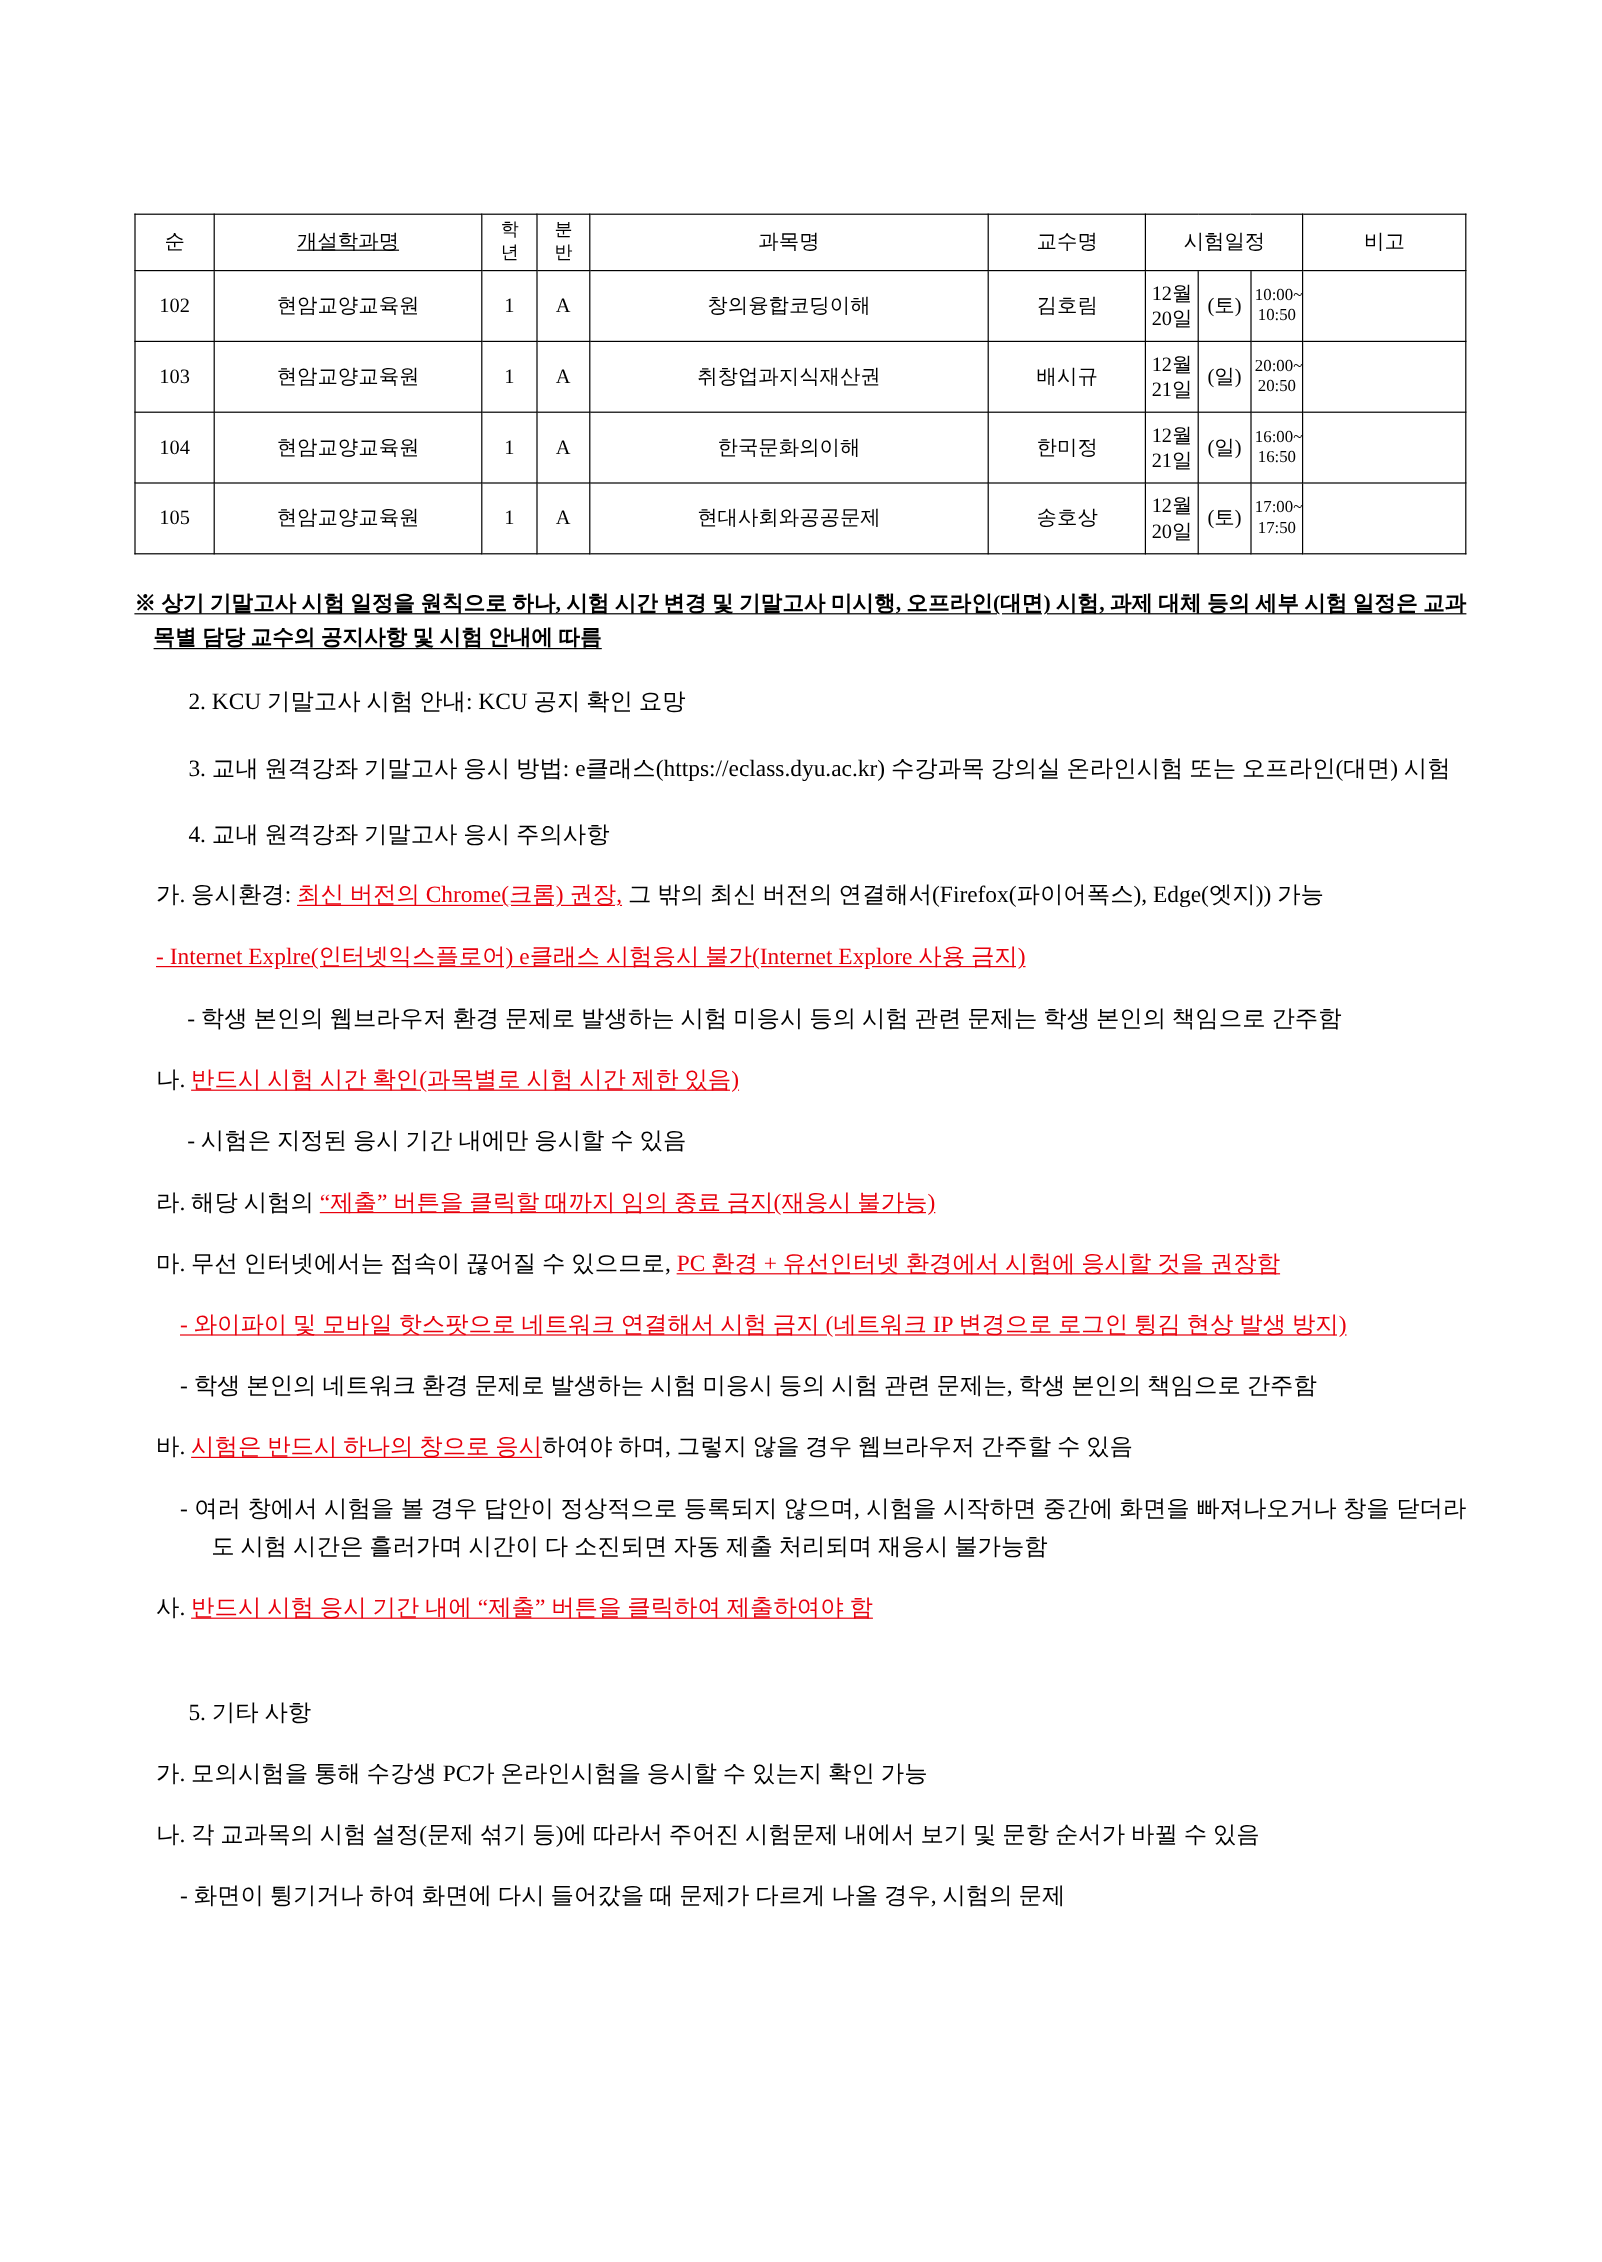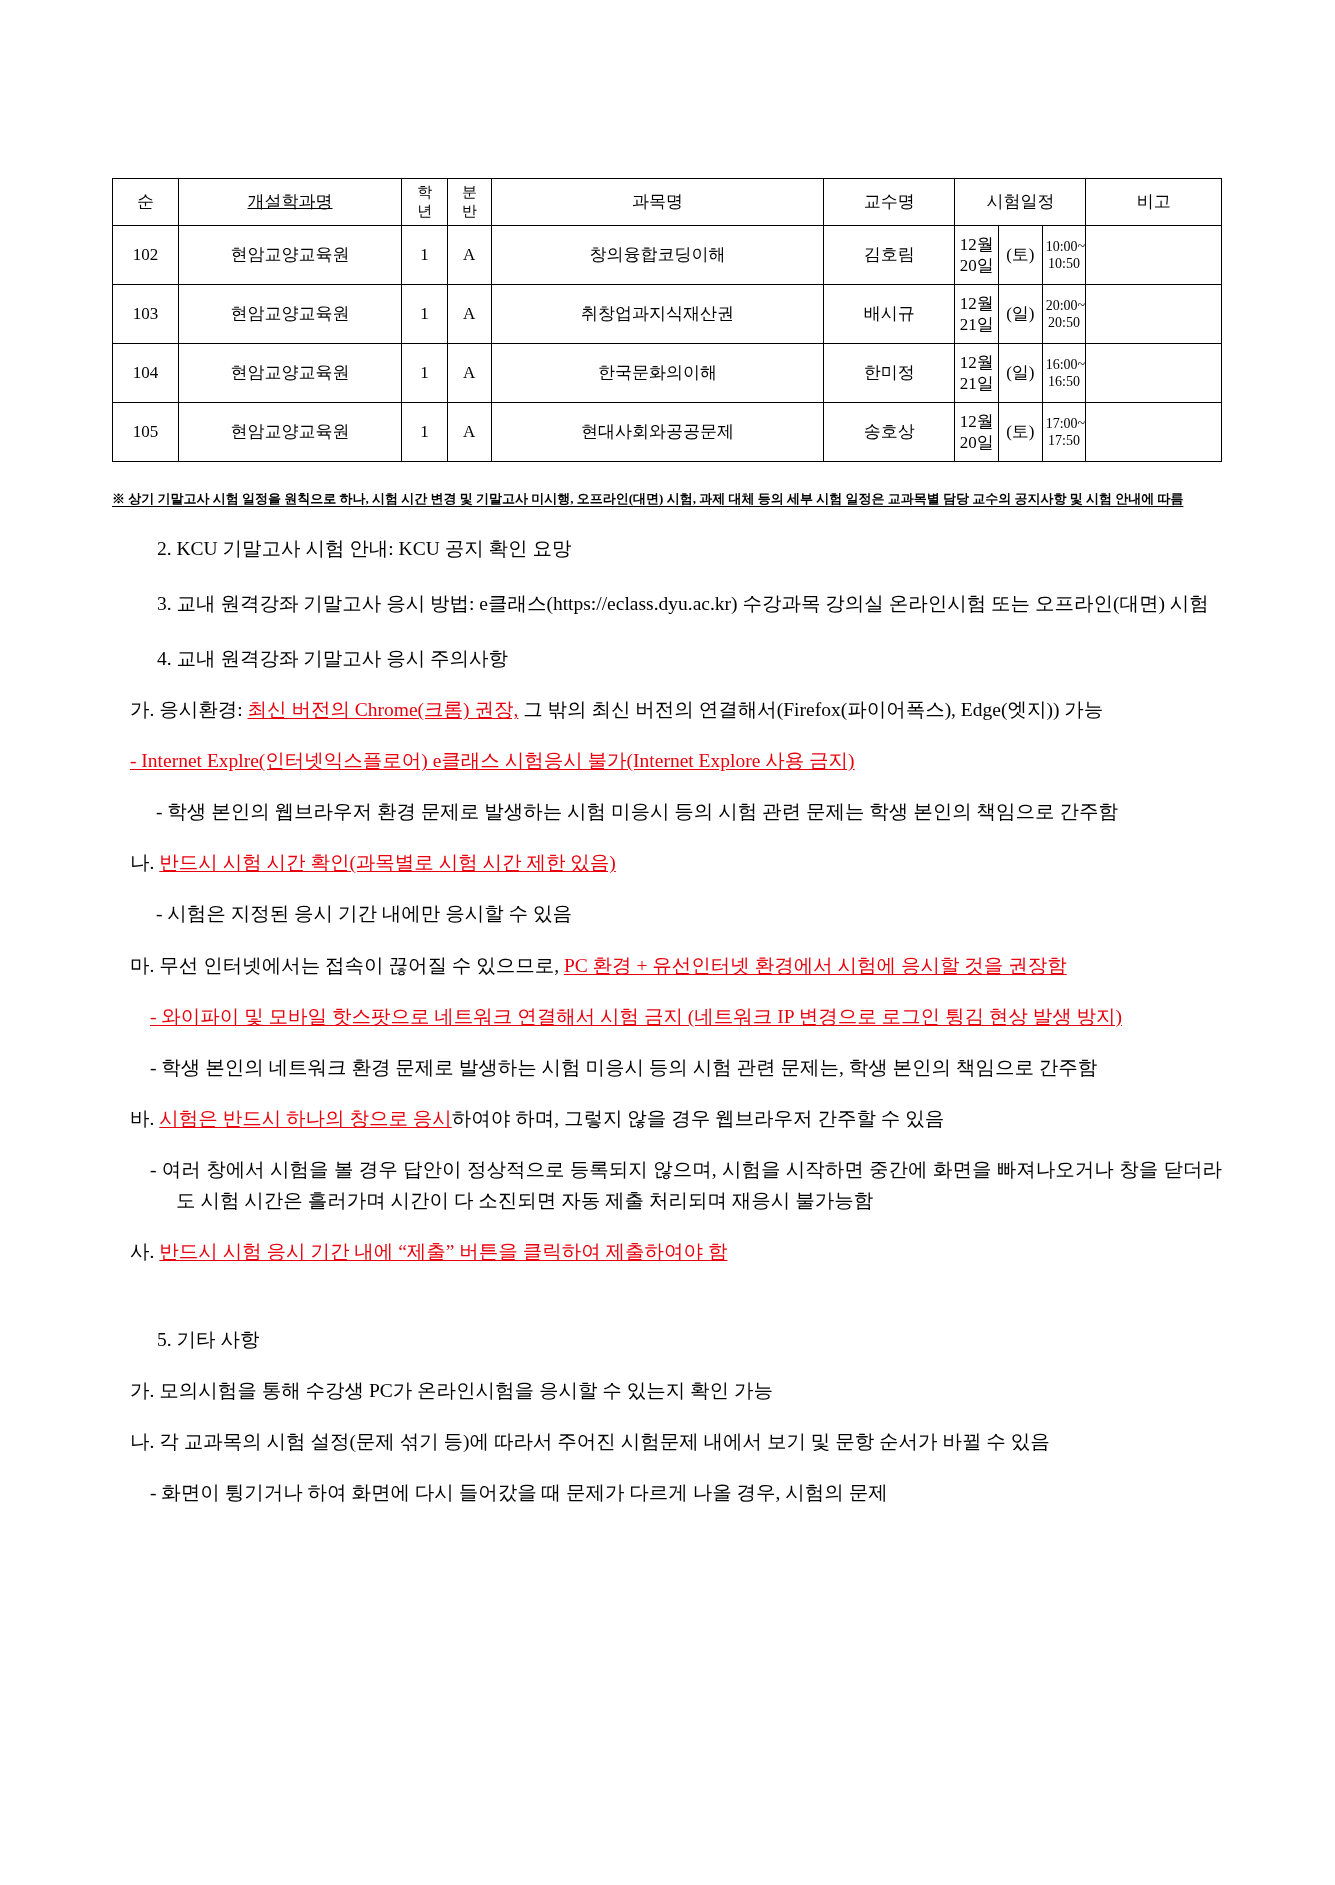--- a/index.html
+++ b/index.html
@@ -76,21 +76,21 @@
   .time-cell {
     font-size: 14px;
     line-height: 1.45;
     text-align: left;
     padding-left: 7px;
   }
 
   
   .note {
     margin-top: 26px;
-    font-size: 13px;
+    font-size: 18px;
     font-weight: bold;
     line-height: 1.62;
     text-align: justify;
     text-justify: inter-character;
     text-decoration: underline;
     text-underline-offset: 3px;
     padding-left: 16px;
     text-indent: -16px;
   }
 
@@ -227,20 +227,23 @@
 
     <p class="sub justify gap-none" style="padding-left:26px;text-indent:0;">- 학생 본인의 웹브라우저 환경 문제로 발생하는 시험 미응시 등의 시험 관련 문제는 학생 본인의 책임으로 간주함</p>
 
     <p class="sub hang gap-none">
       <span>나. </span><span class="red-u">반드시 시험 시간 확인(과목별로 시험 시간 제한 있음)</span>
     </p>
 
     <p class="sub gap-none" style="padding-left:26px;margin-top:12px;">- 시험은 지정된 응시 기간 내에만 응시할 수 있음</p>
 
 
+    <p class="sub hang gap-none">
+      <span>라. 해당 시험의 </span><span class="red-u">“제출” 버튼을 클릭할 때까지 임의 종료 금지(재응시 불가능)</span>
+    </p>
 
     <p class="sub hang justify gap-none">
       <span>마. 무선 인터넷에서는 접속이 끊어질 수 있으므로, </span><span class="red-u">PC 환경 + 유선인터넷 환경에서 시험에 응시할 것을 권장함</span>
     </p>
 
     <p class="sub hang2 justify gap-none red-u">- 와이파이 및 모바일 핫스팟으로 네트워크 연결해서 시험 금지 (네트워크 IP 변경으로 로그인 튕김 현상 발생 방지)</p>
 
     <p class="sub hang2 justify gap-none">- 학생 본인의 네트워크 환경 문제로 발생하는 시험 미응시 등의 시험 관련 문제는, 학생 본인의 책임으로 간주함</p>
 
     <p class="sub hang justify gap-none">

